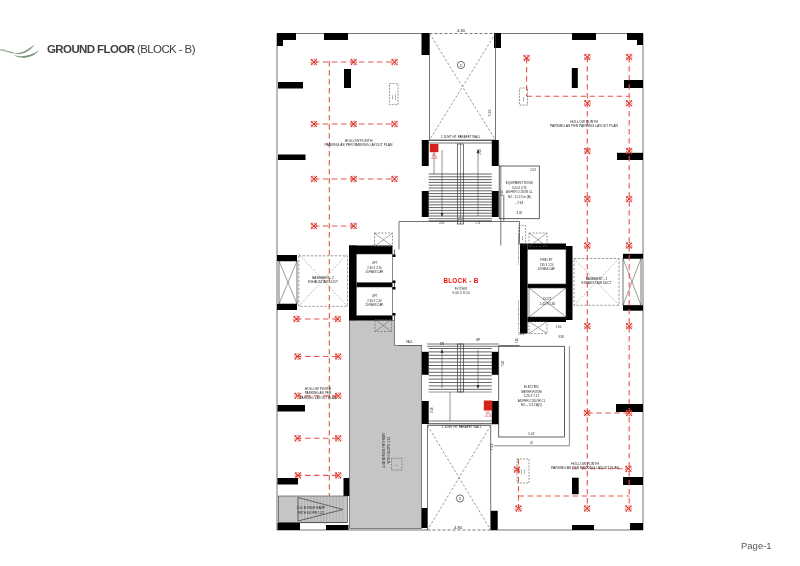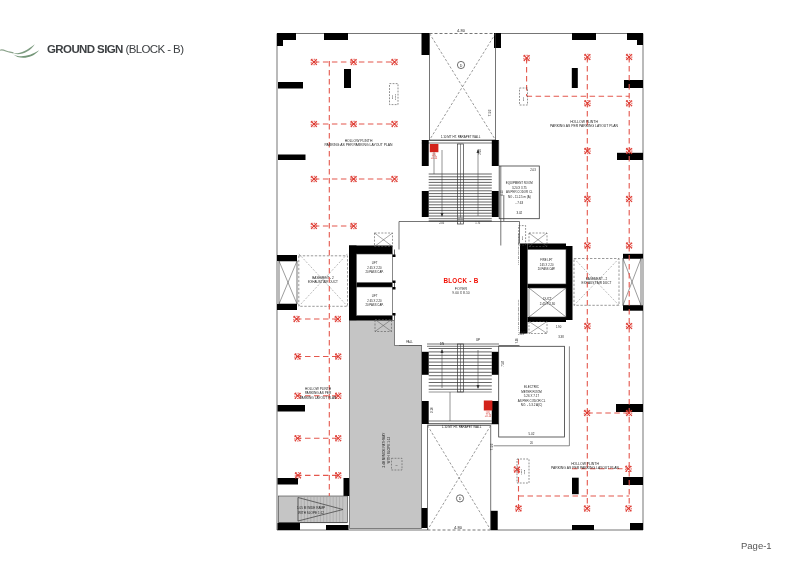--- a/index.html
+++ b/index.html
@@ -10,21 +10,21 @@
 </style>
 </head>
 <body>
 
 <svg style="position:absolute;left:0;top:42px" width="42" height="18" viewBox="0 0 42 18">
 <path d="M0,8.3 C3,6.8 6,9.6 10,10.2 L13.5,10.8" fill="none" stroke="#8aa28a" stroke-width="1.2"></path>
 <path d="M12,10.8 C18,12.8 26,9.2 34.8,2.2 C29.5,10.5 19,14.5 12,10.8 Z" fill="#7e9c81"></path>
 <path d="M13,12.2 C20,16.2 30,14 39.2,8.2 C32,16.8 19.5,18 13,12.2 Z" fill="#749678"></path>
 </svg>
 
-<div class="hdr"><b>GROUND SIGN</b> (BLOCK - B)</div>
+<div class="hdr"><b>GROUND FLOOR</b> (BLOCK - B)</div>
 
 <div class="pg">Page-1</div>
 
 <svg width="800" height="566" viewBox="0 0 800 566">
 
 <g>
       <line x1="277.0" y1="33.5" x2="429.5" y2="33.5" stroke="#3a3a3a" stroke-width="0.7"></line>
       <line x1="495.5" y1="33.5" x2="643.0" y2="33.5" stroke="#3a3a3a" stroke-width="0.7"></line>
       <line x1="429.5" y1="33.5" x2="495.5" y2="33.5" stroke="#3a3a3a" stroke-width="0.7" stroke-dasharray="3,2"></line>
       <line x1="277.0" y1="33.5" x2="277.0" y2="530.0" stroke="#3a3a3a" stroke-width="0.7"></line>

